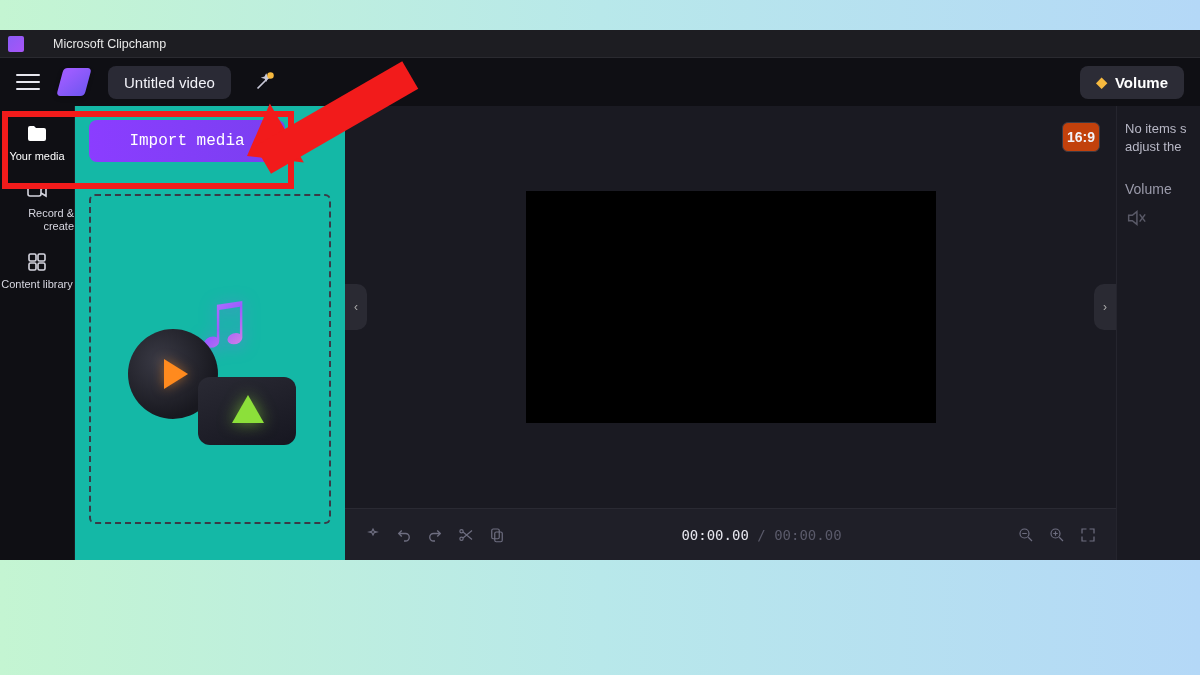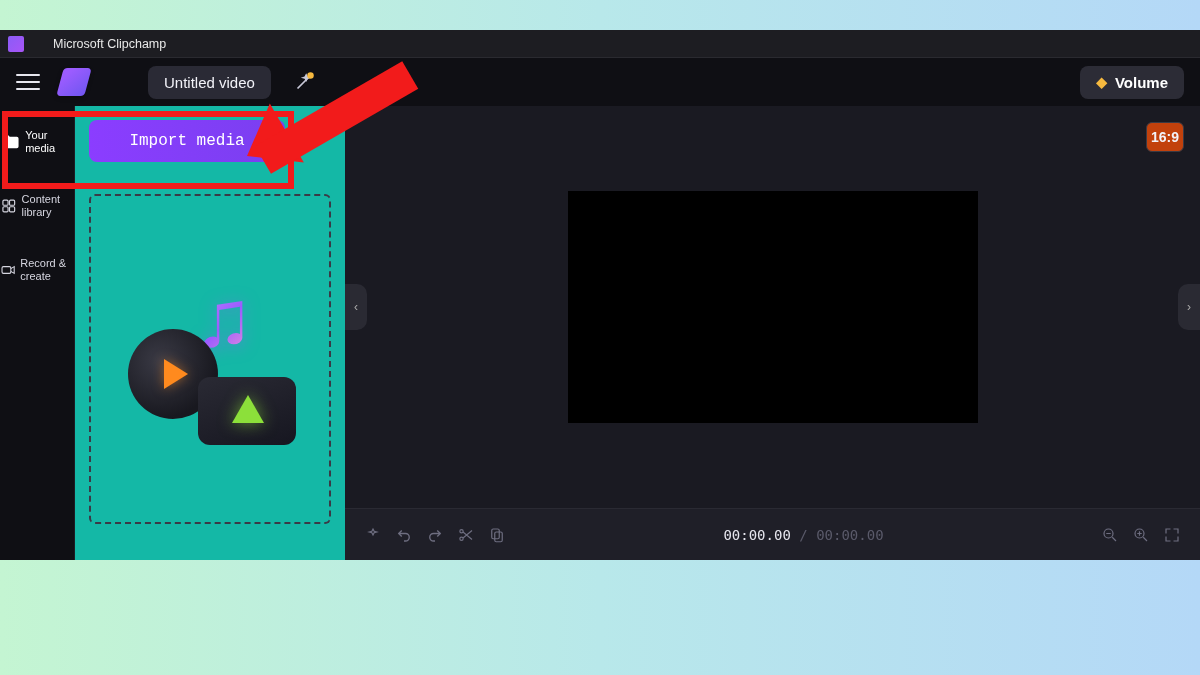--- a/index.html
+++ b/index.html
@@ -54,21 +54,20 @@
     transform: skewX(-15deg);
     border-radius: 4px;
     box-shadow: 0 2px 4px rgba(0,0,0,.3);
   }
   .title-pill {
     background: #2a2a35;
     color: #f2f2f8;
     border-radius: 8px;
     padding: 8px 16px;
     font-size: 15px;
-    margin-left: 40px;
   }
   .nomagic {
     width: 26px; height: 26px;
     position: relative;
   }
   .nomagic svg { width: 26px; height: 26px; }
   .spacer { flex: 1; }
   .upgrade-btn {
     background: #2c2c36;
     color: #fff;
@@ -82,26 +81,26 @@
 
   .siderail {
     width: 75px;
     background: #0f0f14;
     display: flex; flex-direction: column;
     padding-top: 4px;
     border-right: 1px solid #1d1d24;
   }
   .rail-item {
     height: 64px;
-    display: flex; flex-direction: row; align-items: center; justify-content: center;
+    display: flex; flex-direction: column; align-items: center; justify-content: center;
     gap: 4px;
     color: #d6d6e0;
     cursor: pointer;
     font-size: 11px;
-    text-align: left;
+    text-align: right;
     line-height: 1.15;
   }
   .rail-item svg { width: 24px; height: 24px; }
   .rail-item.active { color: #fff; }
 
   .media-panel {
     width: 270px;
     background: #14b8a6;
     padding: 14px 14px 0 14px;
     position: relative;
@@ -270,33 +269,33 @@
 
     <div class="siderail">
       <div class="rail-item active">
         <svg viewBox="0 0 24 24" fill="#fff">
             <path d="M3 6a2 2 0 0 1 2-2h4l2 2h8a2 2 0 0 1 2 2v9a2 2 0 0 1-2 2H5a2 2 0 0 1-2-2z"></path>
           </svg>
         <span>Your media</span>
       </div>
       <div class="rail-item">
         <svg viewBox="0 0 24 24" fill="none" stroke="#d6d6e0" stroke-width="1.6">
+            <rect x="3" y="7" width="13" height="10" rx="2"></rect>
+            <path d="M16 10l5-3v10l-5-3"></path>
+          </svg>
+        <span>Record &amp; create</span>
+      </div>
+      <div class="rail-item">
+        <svg viewBox="0 0 24 24" fill="none" stroke="#d6d6e0" stroke-width="1.6">
             <rect x="4" y="4" width="7" height="7" rx="1.5"></rect>
             <rect x="13" y="4" width="7" height="7" rx="1.5"></rect>
             <rect x="4" y="13" width="7" height="7" rx="1.5"></rect>
             <rect x="13" y="13" width="7" height="7" rx="1.5"></rect>
           </svg>
         <span>Content library</span>
-      </div>
-      <div class="rail-item">
-        <svg viewBox="0 0 24 24" fill="none" stroke="#d6d6e0" stroke-width="1.6">
-            <rect x="3" y="7" width="13" height="10" rx="2"></rect>
-            <path d="M16 10l5-3v10l-5-3"></path>
-          </svg>
-        <span>Record &amp; create</span>
       </div>
     </div>
 
     <div class="media-panel">
       <div class="import-row">
         <div class="import-btn">Import media</div>
         <div class="magic-small">
           <svg viewBox="0 0 24 24" width="22" height="22" fill="none" stroke="#c8c8d8" stroke-width="1.6">
               <path d="M5 19L19 5"></path>
               <path d="M15 3l1 2 2 1-2 1-1 2-1-2-2-1 2-1z" fill="#c8c8d8"></path>
@@ -366,20 +365,33 @@
             </svg>
           </div>
         <div class="tool">
             <svg viewBox="0 0 24 24" stroke="#6e6e80" fill="none" stroke-width="1.6">
               <path d="M4 10V4h6M20 14v6h-6M14 4h6v6M10 20H4v-6"></path>
             </svg>
           </div>
       </div>
     </div>
 
+    <div class="right-panel">
+      <div class="rp-text">
+        <span>No items s</span><br>
+        <span>adjust the</span>
+      </div>
+      <div class="rp-label">Volume</div>
+      <div class="mute-ic">
+        <svg viewBox="0 0 24 24" stroke="#5a5a68" fill="none" stroke-width="1.6">
+            <path d="M4 9v6h4l5 4V5L8 9z"></path>
+            <path d="M16 8l6 8M22 8l-6 8"></path>
+          </svg>
+      </div>
+    </div>
 
   </div>
 </div>
 
 <div class="redbox" style="top:111px;left:2px;width:292px;height:78px"></div>
 <div class="arrow" style="top:144px;left:263px">
   <div class="arrow-head"></div>
   <div class="arrow-body"></div>
 </div>
 

